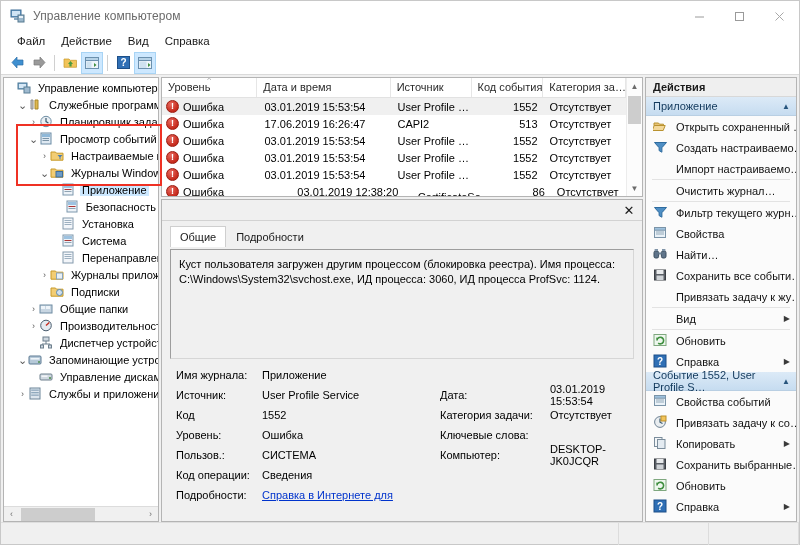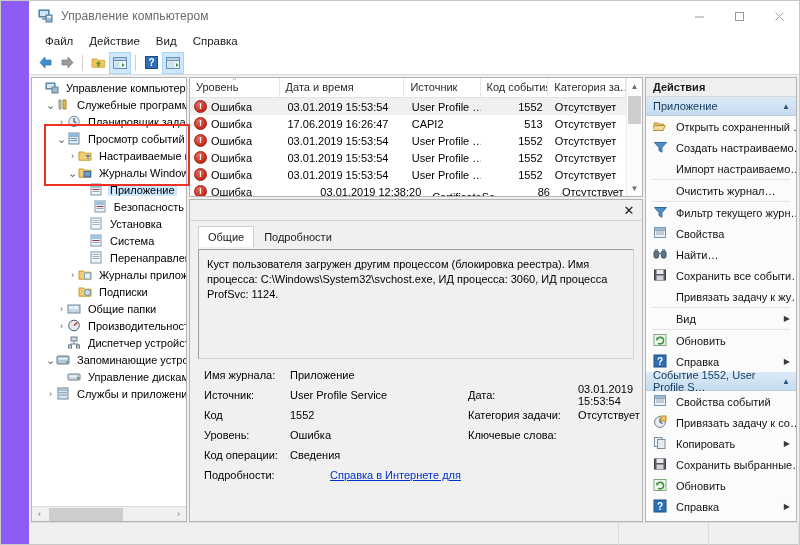--- a/index.html
+++ b/index.html
@@ -4,21 +4,21 @@
 <style>
   * { box-sizing: border-box; margin: 0; padding: 0; }
   html, body {
     width: 800px; height: 545px;
     font-family: "Liberation Sans", sans-serif;
     font-size: 11px;
     background: #f0f0f0;
     overflow: hidden;
     -webkit-font-smoothing: antialiased;
   }
-  .window { width: 800px; height: 545px; background: #8b5cf6; display: flex; flex-direction: column; position: relative; border: 1px solid #c8c8c8; padding-left: 28px; }
+  .window { width: 800px; height: 545px; background: #8b5cf6; display: flex; flex-direction: column; position: relative; border: 1px solid #c8c8c8; }
 
   
   .titlebar { height: 30px; background: #ffffff; display: flex; align-items: center; flex: 0 0 auto; }
   .title-icon { width: 16px; height: 16px; margin-left: 9px; margin-right: 7px; position: relative; flex: 0 0 auto; }
   .title-text { font-size: 12px; color: #6b6b6b; letter-spacing: .1px; }
   .win-controls { margin-left: auto; display: flex; height: 30px; }
   .win-btn { width: 40px; height: 30px; display: flex; align-items: center; justify-content: center; }
   .win-btn svg { display: block; }
 
   
@@ -77,21 +77,21 @@
   .tab { font-size: 11px; padding: 4px 9px 4px 9px; color: #1a1a1a; border: 1px solid transparent; border-bottom: none; }
   .tab.active { background: #ffffff; border-color: #cfcfcf; }
   .dcontent { flex: 1 1 auto; background: #f0f0f0; padding: 2px 8px 6px 8px; display: flex; flex-direction: column; min-height: 0; overflow: hidden; }
   .msgbox { border: 1px solid #9d9d9d; border-right-color: #d6d6d6; border-bottom-color: #d6d6d6; background: #f0f0f0; padding: 7px 8px; font-size: 11px; line-height: 15px; color: #000; height: 110px; flex: 0 0 auto; }
   .fields { padding: 6px 2px 0 6px; font-size: 11px; color: #000; }
   .frow { display: flex; height: 20px; align-items: center; }
   .fl { width: 86px; flex: 0 0 auto; color: #000; }
   .fv { width: 178px; flex: 0 0 auto; }
   .fl2 { width: 110px; flex: 0 0 auto; }
   .fv2 { flex: 1 1 auto; }
-  .flink { color: #0033cc; text-decoration: underline; margin-left: 40px; }
+  .flink { color: #0033cc; text-decoration: underline; }
 
   
   .actions { width: 152px; background: #f5f5f5; border: 1px solid #b4b4b4; display: flex; flex-direction: column; flex: 0 0 auto; overflow: hidden; }
   .ahdr { height: 19px; background: #efefef; border-bottom: 1px solid #d8d8d8; display: flex; align-items: center; padding-left: 7px; font-size: 11px; font-weight: bold; color: #1a1a1a; flex: 0 0 auto; }
   .agrp { height: 19px; background: linear-gradient(#dceaf7, #c6dcf0); border-bottom: 1px solid #b9cfe3; display: flex; align-items: center; padding: 0 6px 0 7px; font-size: 11px; color: #12395c; flex: 0 0 auto; }
   .agrp .caret { margin-left: auto; font-size: 8px; color: #27557d; }
   .alist { background: #fbfbfb; flex: 0 0 auto; }
   .aitem { height: 21px; display: flex; align-items: center; font-size: 11px; color: #111; padding-right: 6px; white-space: nowrap; overflow: hidden; }
   .aico { width: 17px; height: 15px; flex: 0 0 auto; margin-left: 7px; margin-right: 6px; position: relative; }
   .aitem .arrow { margin-left: auto; font-size: 8px; color: #3a3a3a; }
@@ -479,20 +479,26 @@
               <span class="fl2">Категория задачи:</span>
               <span class="fv2">Отсутствует</span>
             </div>
             <div class="frow">
               <span class="fl">Уровень:</span>
               <span class="fv">Ошибка</span>
               <span class="fl2">Ключевые слова:</span>
               <span class="fv2"></span>
             </div>
             <div class="frow">
+              <span class="fl">Пользов.:</span>
+              <span class="fv">СИСТЕМА</span>
+              <span class="fl2">Компьютер:</span>
+              <span class="fv2">DESKTOP-JK0JCQR</span>
+            </div>
+            <div class="frow">
               <span class="fl">Код операции:</span>
               <span class="fv">Сведения</span>
             </div>
             <div class="frow">
               <span class="fl">Подробности:</span>
               <span class="fv flink">Справка в Интернете для</span>
             </div>
           </div>
         </div>
       </div>

